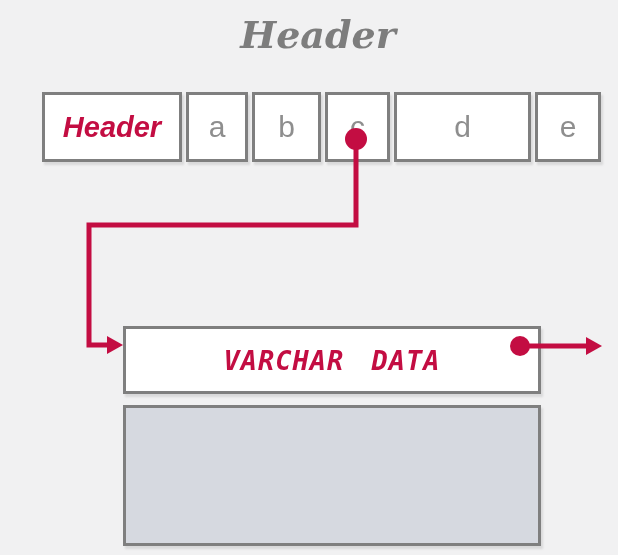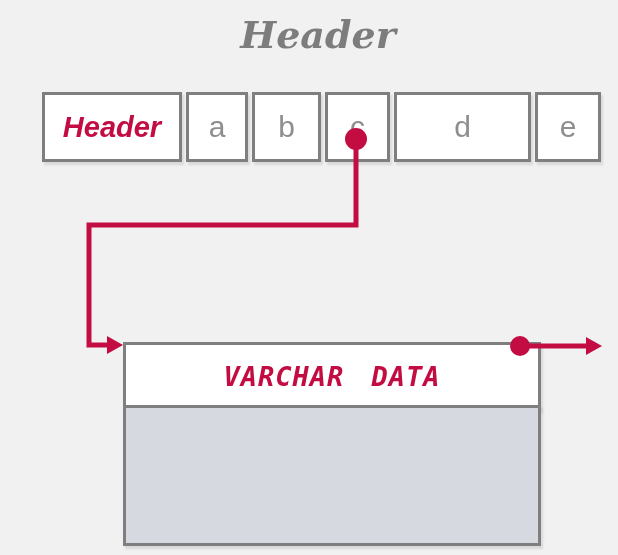--- a/index.html
+++ b/index.html
@@ -57,21 +57,21 @@
   }
   
   #cell-header { left: 42px;  top: 68px; width: 140px; height: 70px; }
   #cell-a      { left: 186px; top: 68px; width: 62px;  height: 70px; }
   #cell-b      { left: 252px; top: 68px; width: 69px;  height: 70px; }
   #cell-c      { left: 325px; top: 68px; width: 65px;  height: 70px; }
   #cell-d      { left: 394px; top: 68px; width: 137px; height: 70px; }
   #cell-e      { left: 535px; top: 68px; width: 66px;  height: 70px; }
 
   
-  #overflow-header-row { left: 123px; top: 318px; width: 418px; height: 68px; }
+  #overflow-header-row { left: 123px; top: 302px; width: 418px; height: 68px; }
   #overflow-body {
     left: 123px; top: 381px; width: 418px; height: 141px;
     background: var(--body-fill);
   }
   .varchar-label {
     font-family: "DejaVu Sans Mono", monospace;
     font-weight: bold;
     font-style: italic;
     font-size: 27px;
     letter-spacing: 1px;

